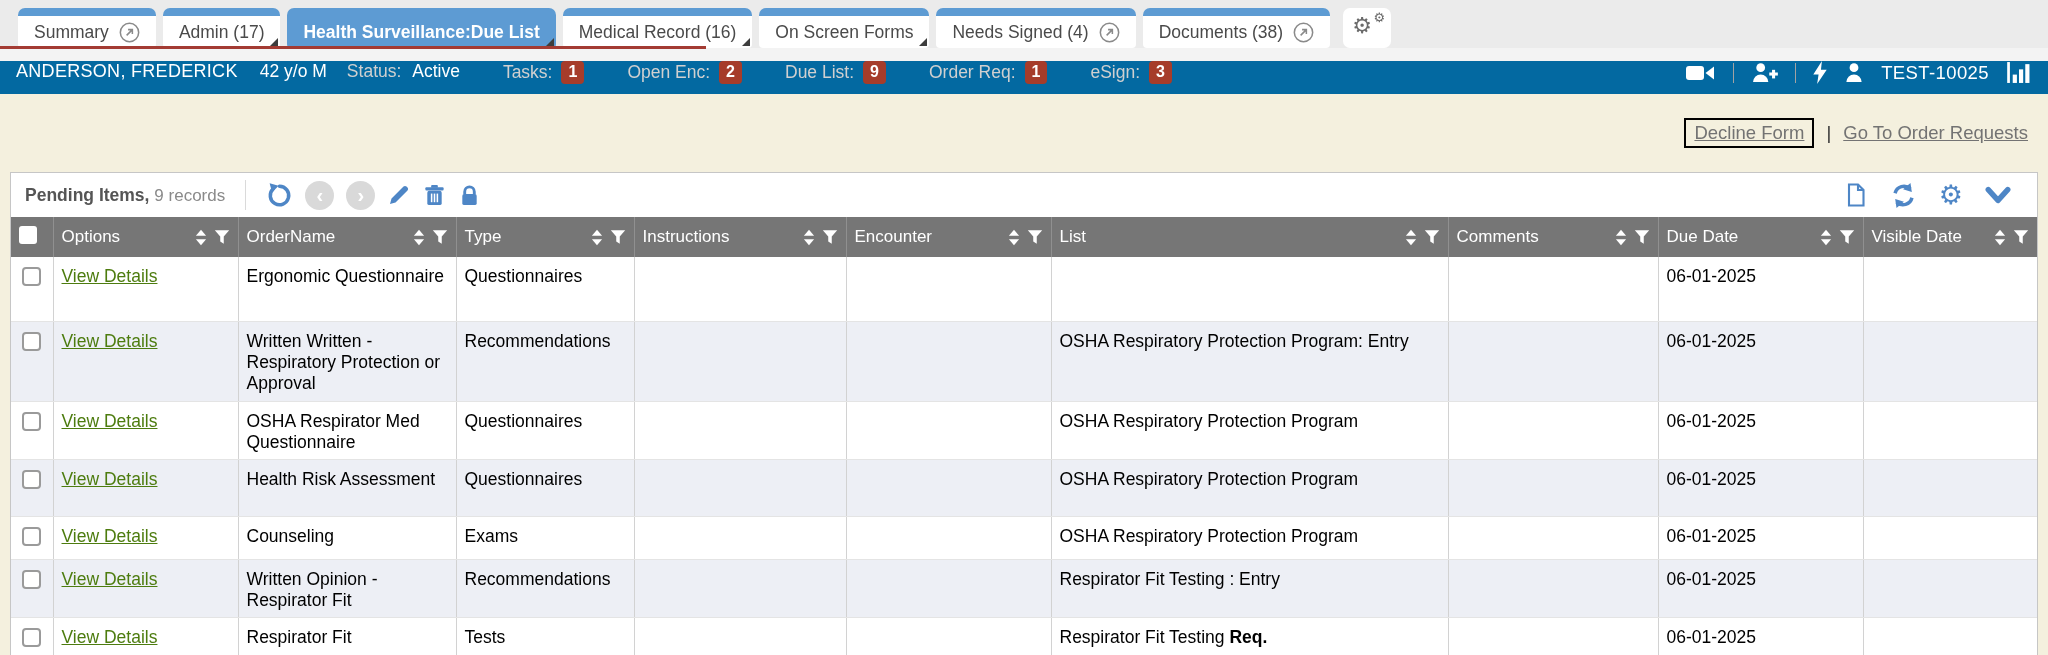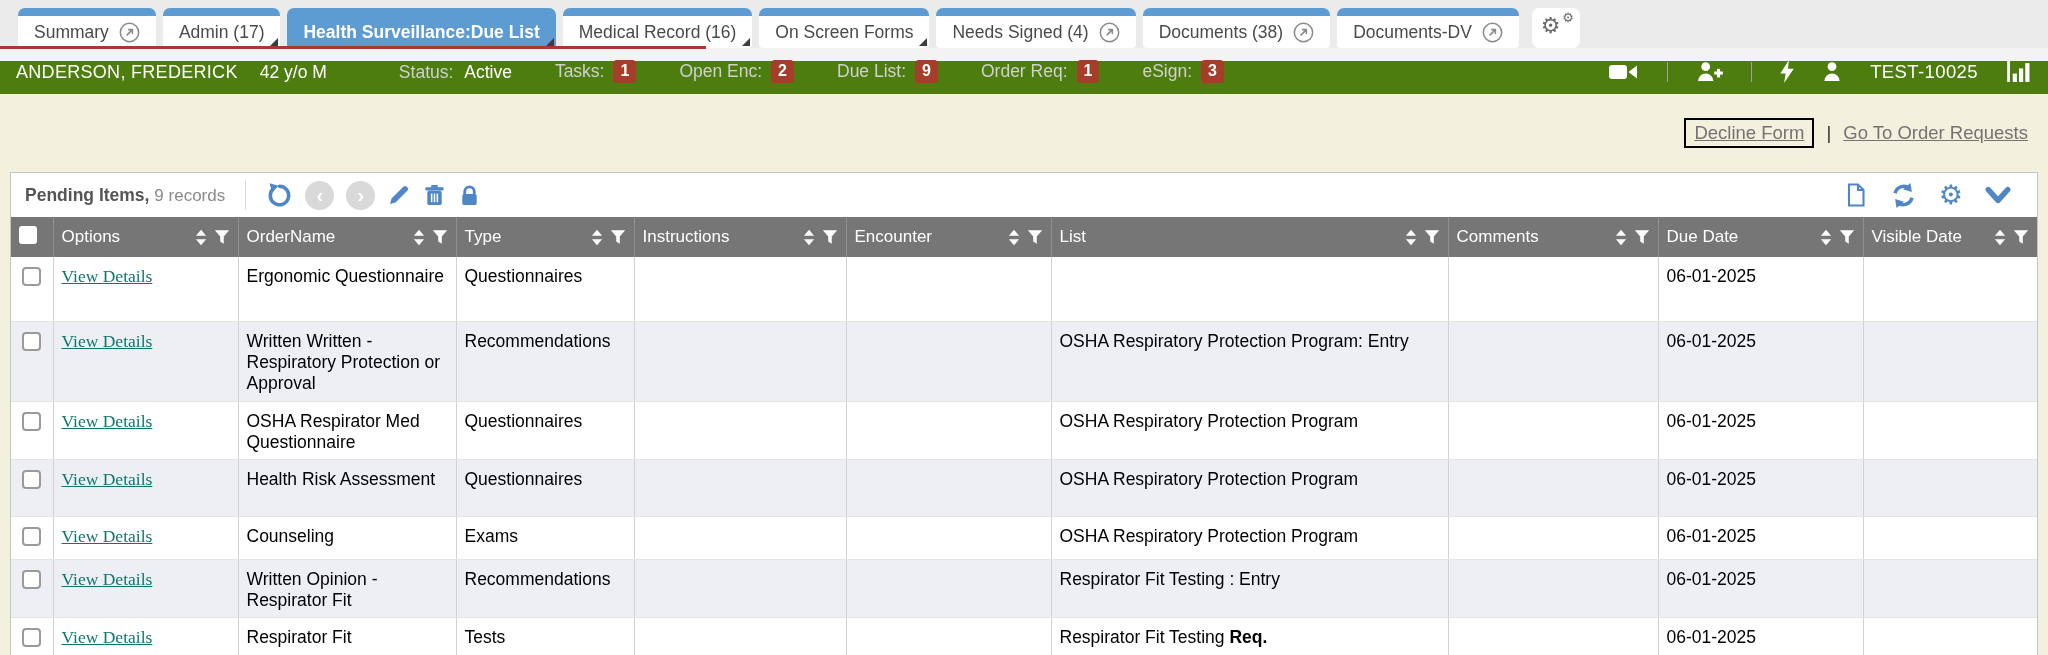--- a/index.html
+++ b/index.html
@@ -28,34 +28,34 @@
   .popout { display: inline-flex; align-items: center; }
   .tabbar-gear {
     height: 40px; width: 48px; background: #fff; border: none; border-radius: 7px;
     margin-left: 6px; position: relative; cursor: pointer; color: #6b6b6b;
   }
   .tabbar-gear .g1 { position: absolute; left: 9px; top: 7px; font-size: 22px; line-height: 1; }
   .tabbar-gear .g2 { position: absolute; right: 6px; top: 3px; font-size: 13px; line-height: 1; }
   
   .gap-strip { height: 13px; background: #f3f3f3; }
   .patientbar {
-    height: 33px; background: #4d7c0f; display: flex; align-items: flex-end;
-    padding: 11px 16px; color: #fff; font-size: 17.5px; white-space: nowrap;
+    height: 33px; background: #0369a1; display: flex; align-items: flex-start;
+    padding: 0 16px; color: #fff; font-size: 17.5px; white-space: nowrap;
   }
   .pb-name { font-size: 18px; letter-spacing: 0.3px; }
   .pb-age { margin-left: 22px; }
-  .pb-status { margin-left: 72px; }
+  .pb-status { margin-left: 20px; }
   .pb-stat { margin-left: 43px; display: inline-flex; align-items: center; }
   .pb-label { color: #d0d0d0; }
   .pb-value { color: #fff; margin-left: 6px; }
   .badge {
     background: #a63c2a; color: #fff; font-weight: bold; padding: 1px 7px 2px;
     border-radius: 4px; font-size: 16px; margin-left: 9px; line-height: 1.25;
   }
-  .pb-right { margin-left: auto; display: flex; align-items: center; gap: 28px; }
+  .pb-right { margin-left: auto; display: flex; align-items: center; gap: 17px; }
   .vdiv { width: 1px; height: 20px; background: #a2a2a2; }
   .pb-id { font-size: 18.5px; letter-spacing: 0.4px; }
   .pb-icon { display: inline-flex; align-items: center; cursor: pointer; }
   
   .links-row {
     display: flex; justify-content: flex-end; align-items: center;
     padding: 24px 20px 0 0; gap: 12px; font-size: 18.5px; color: #111;
   }
   .decline-box { border: 2px solid #000; padding: 2px 8px; cursor: pointer; }
   .link { text-decoration: underline; color: #737373; cursor: pointer; }
@@ -97,21 +97,21 @@
     background: #fff; overflow: hidden;
   }
   .grid tbody td:last-child { border-right: none; }
   .grid tr.alt td { background: #edeff5; }
   .cb-cell { text-align: center; }
   .cb {
     width: 19px; height: 19px; background: #fff; border: 2px solid #9a9a9a;
     border-radius: 4px; display: inline-block; margin-top: 1px; cursor: pointer;
   }
   .cb-header { width: 18px; height: 18px; background: #fff; border-radius: 3px; display: inline-block; cursor: pointer; }
-  .view-details { color: #0f766e; text-decoration: underline; cursor: pointer; font-family: Liberation Serif, serif; }
+  .view-details { color: #4d7c0f; text-decoration: underline; cursor: pointer; }
 </style>
 </head>
 <body>
 
 <div class="screen">
 
   <div class="tabbar">
     <div class="tab">
       <span>Summary</span>
       <span class="popout">
@@ -141,29 +141,20 @@
       <span>Needs Signed (4)</span>
       <span class="popout">
         <svg viewBox="0 0 22 22" width="21" height="21">
             <circle cx="11" cy="11" r="9.6" fill="none" stroke="#8a8a8a" stroke-width="1.6"></circle>
             <path d="M8 14 L14 8 M9.5 8 H14 V12.5" fill="none" stroke="#8a8a8a" stroke-width="1.6"></path>
           </svg>
       </span>
     </div>
     <div class="tab">
       <span>Documents (38)</span>
-      <span class="popout">
-        <svg viewBox="0 0 22 22" width="21" height="21">
-            <circle cx="11" cy="11" r="9.6" fill="none" stroke="#8a8a8a" stroke-width="1.6"></circle>
-            <path d="M8 14 L14 8 M9.5 8 H14 V12.5" fill="none" stroke="#8a8a8a" stroke-width="1.6"></path>
-          </svg>
-      </span>
-    </div>
-    <div class="tab">
-      <span>Documents-DV</span>
       <span class="popout">
         <svg viewBox="0 0 22 22" width="21" height="21">
             <circle cx="11" cy="11" r="9.6" fill="none" stroke="#8a8a8a" stroke-width="1.6"></circle>
             <path d="M8 14 L14 8 M9.5 8 H14 V12.5" fill="none" stroke="#8a8a8a" stroke-width="1.6"></path>
           </svg>
       </span>
     </div>
     <button class="tabbar-gear">
       <span class="g1">⚙</span>
       <span class="g2">⚙</span>

